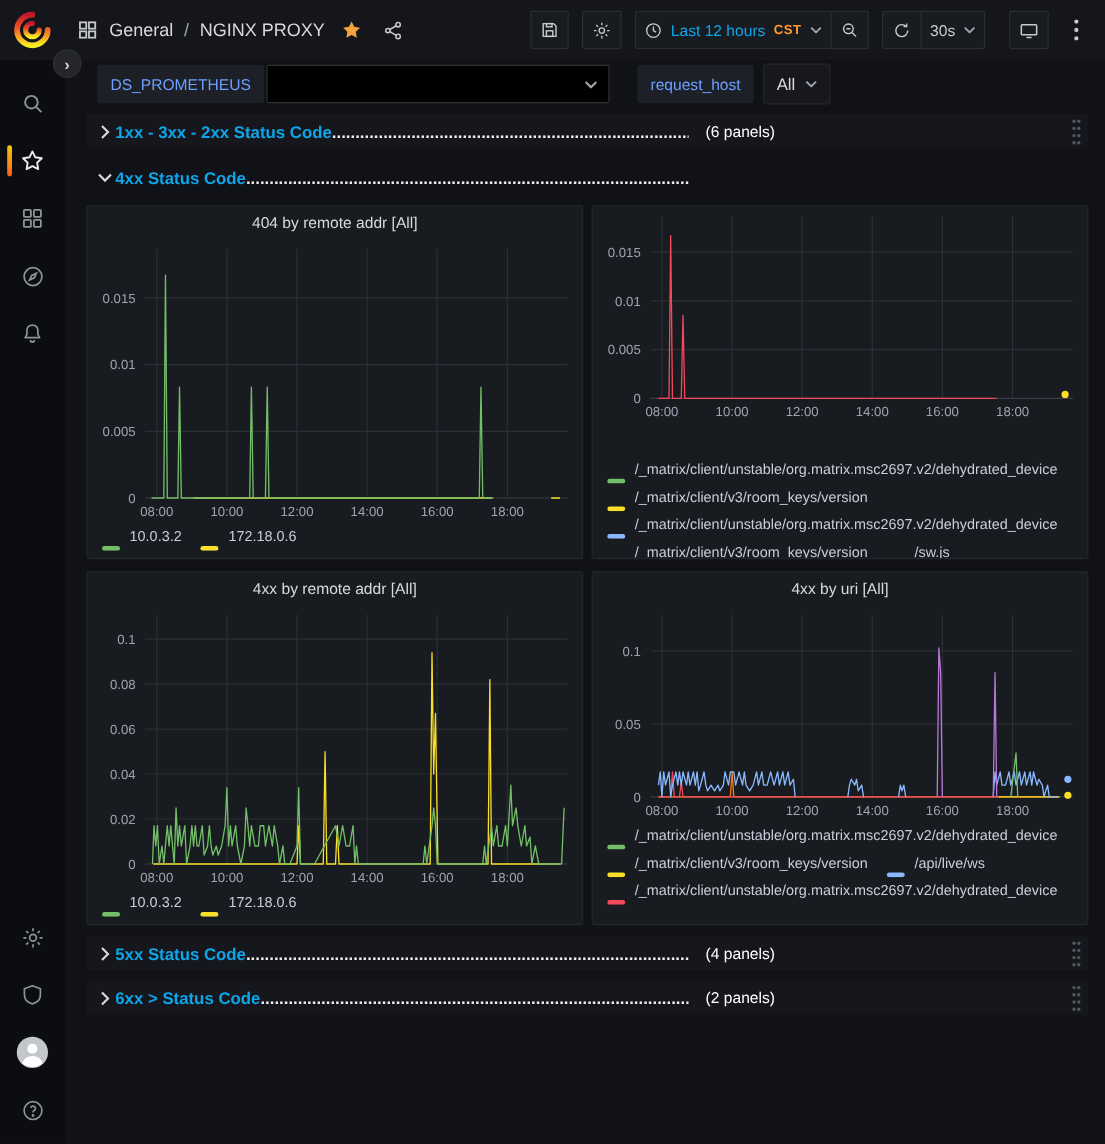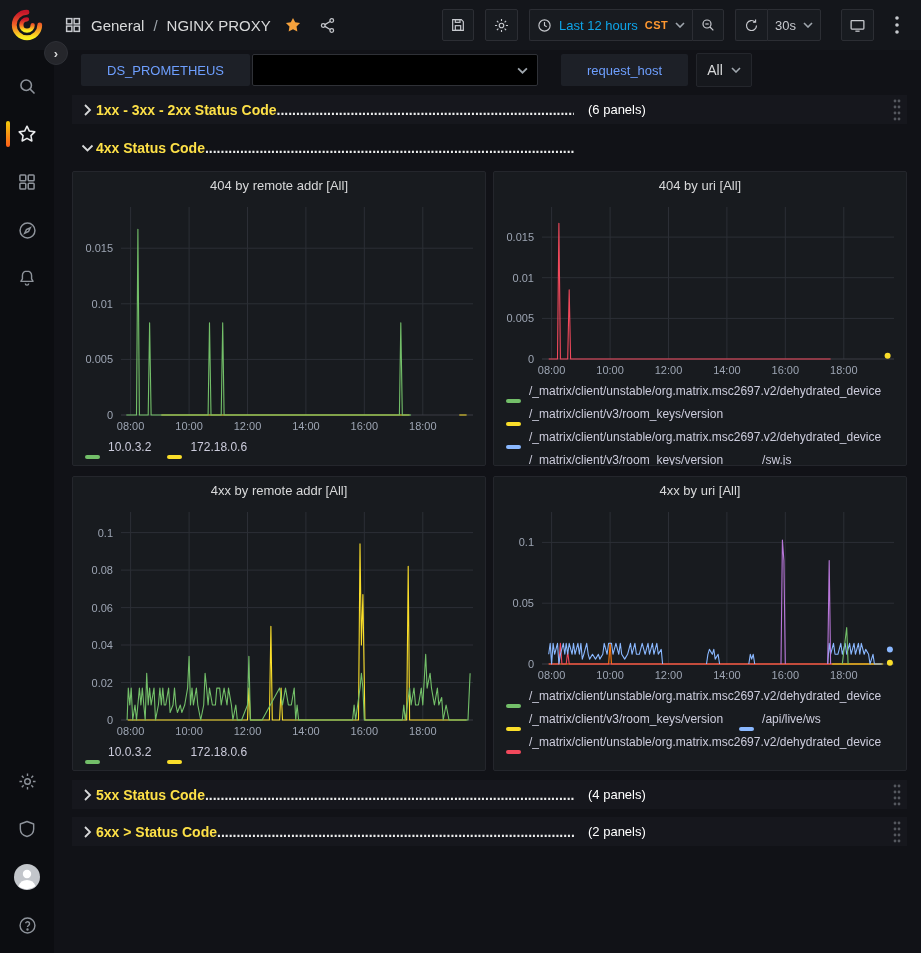--- a/index.html
+++ b/index.html
@@ -29,37 +29,37 @@
   .sb-item.active::before{content:"";position:absolute;left:6px;top:11px;bottom:11px;width:4px;
            border-radius:2px;background:linear-gradient(#f2cc0c,#ff5e1a)}
   .sb-item.active{color:#e9eaec}
   .sb-bottom{margin-top:auto;padding-bottom:4px}
   .sb-toggle{position:absolute;left:44px;top:41px;width:22px;height:22px;border-radius:50%;
              background:#25262b;color:#d8d9da;z-index:6;display:flex;align-items:center;
              justify-content:center;font-size:13px;font-weight:700;cursor:pointer;border:1px solid #2e3036}
   
   .varbar{position:absolute;left:54px;top:50px;right:0;height:40px;display:flex;align-items:center;
           padding-left:27px;box-sizing:border-box}
-  .chip{height:32px;display:flex;align-items:center;padding:0 26px;background:#1d2027;color:#6e9fff;
+  .chip{height:32px;display:flex;align-items:center;padding:0 11px;background:#1d2027;color:#6e9fff;
         font-weight:500;font-size:13px;border-radius:2px;cursor:pointer;white-space:nowrap}
   .select-black{width:286px;height:32px;background:#000;border:1px solid #2f3137;border-radius:2px;
         display:flex;align-items:center;justify-content:flex-end;padding-right:9px;box-sizing:border-box;
         margin-left:2px;cursor:pointer}
   .value-chip{height:32px;display:flex;align-items:center;gap:8px;padding:0 10px;background:#16181d;
         border:1px solid #24262c;border-radius:2px;color:#d8d9da;font-size:14px;cursor:pointer}
   .gap23{width:23px}.gap8{width:8px}
   
   .content{position:absolute;left:72px;top:95px;width:835px}
   .rowhdr{display:flex;align-items:center;height:29px;background:#16171d;padding:0 4px 0 6px;
           box-sizing:border-box;cursor:pointer}
   .rowhdr.expanded{background:transparent}
   .row-chev{width:18px;color:#d8d9da;display:flex;align-items:center;justify-content:center}
   .rowhdr.expanded .row-chev svg{transform:rotate(90deg)}
   .row-left{display:flex;width:478px;overflow:hidden;align-items:baseline}
-  .row-title{font-weight:700;font-size:14px;color:#fde047;white-space:nowrap}
+  .row-title{font-weight:700;font-size:14px;color:#0ea5e9;white-space:nowrap}
   .row-lead{flex:1 1 auto;overflow:hidden;white-space:nowrap;color:#eceded;font-weight:700;font-size:14px}
   .row-count{margin-left:14px;font-size:13px;color:#ffffff;white-space:nowrap}
   .row-handle{margin-left:auto;cursor:grab;padding-right:2px}
   .mt9{margin-top:9px}.mt8{margin-top:8px}
   .grid2{display:grid;grid-template-columns:414px 1fr;gap:10px 7px;margin-top:9px}
   .panel{background:#181b1f;border:1px solid #24262c;border-radius:2px;height:295px;
          display:flex;flex-direction:column;box-sizing:border-box}
   .p-title{height:27px;line-height:27px;text-align:center;font-size:13px;font-weight:500;
            color:#d8d9da;cursor:pointer;white-space:nowrap}
   .chart{flex:1;position:relative;margin:0 2px;cursor:crosshair}
@@ -374,21 +374,20 @@
               <span>10.0.3.2</span>
             </span>
             <span class="litem">
               <span class="dash" style="background: rgb(250, 222, 42);"></span>
               <span>172.18.0.6</span>
             </span>
           </div>
         </div>
     </div>
     <div class="panel">
-      <div class="p-title">404 by uri [All]</div>
       <div class="chart">
           <svg width="408" height="180" font-family="Liberation Sans, sans-serif">
             <line x1="55.6" y1="8" x2="55.6" y2="160" stroke="#2c2f36"></line>
             <text x="55.6" y="175" text-anchor="middle" fill="#9da5b3" font-size="11">08:00</text>
             <line x1="114.1" y1="8" x2="114.1" y2="160" stroke="#2c2f36"></line>
             <text x="114.1" y="175" text-anchor="middle" fill="#9da5b3" font-size="11">10:00</text>
             <line x1="172.5" y1="8" x2="172.5" y2="160" stroke="#2c2f36"></line>
             <text x="172.5" y="175" text-anchor="middle" fill="#9da5b3" font-size="11">12:00</text>
             <line x1="230.9" y1="8" x2="230.9" y2="160" stroke="#2c2f36"></line>
             <text x="230.9" y="175" text-anchor="middle" fill="#9da5b3" font-size="11">14:00</text>

